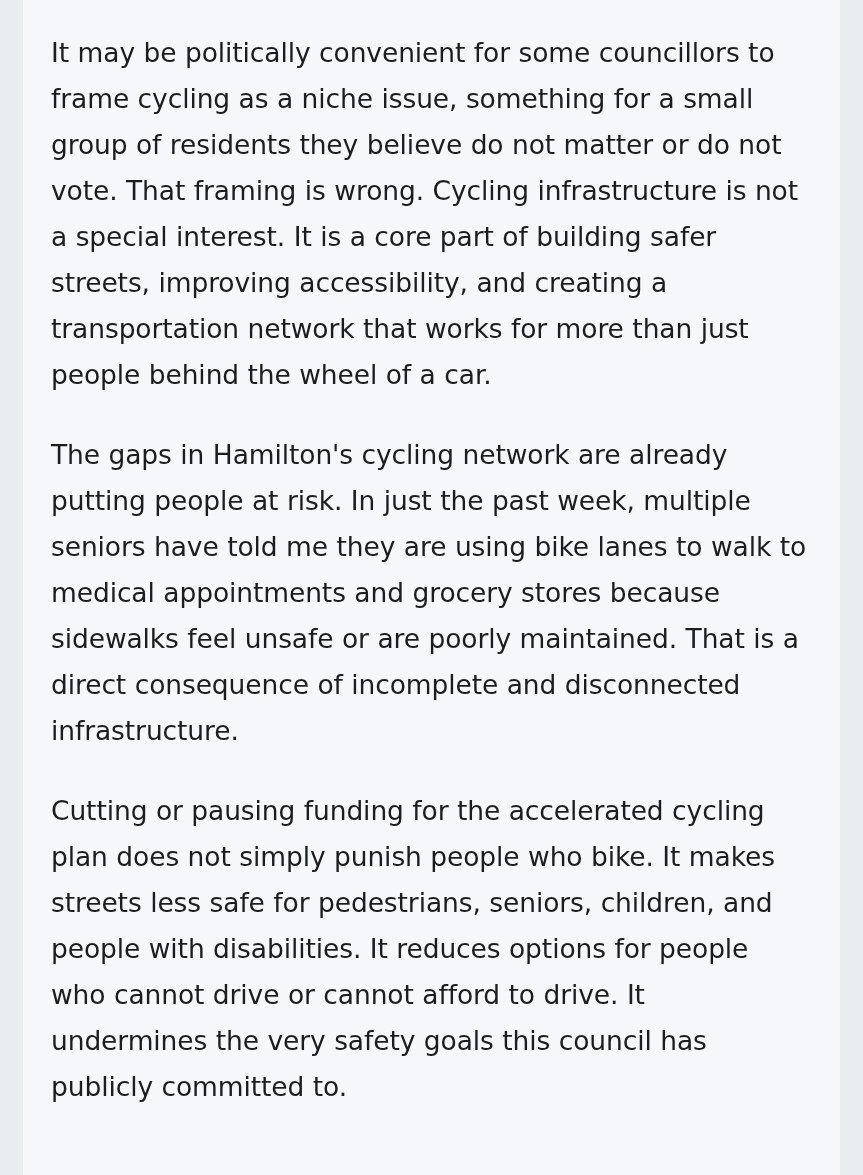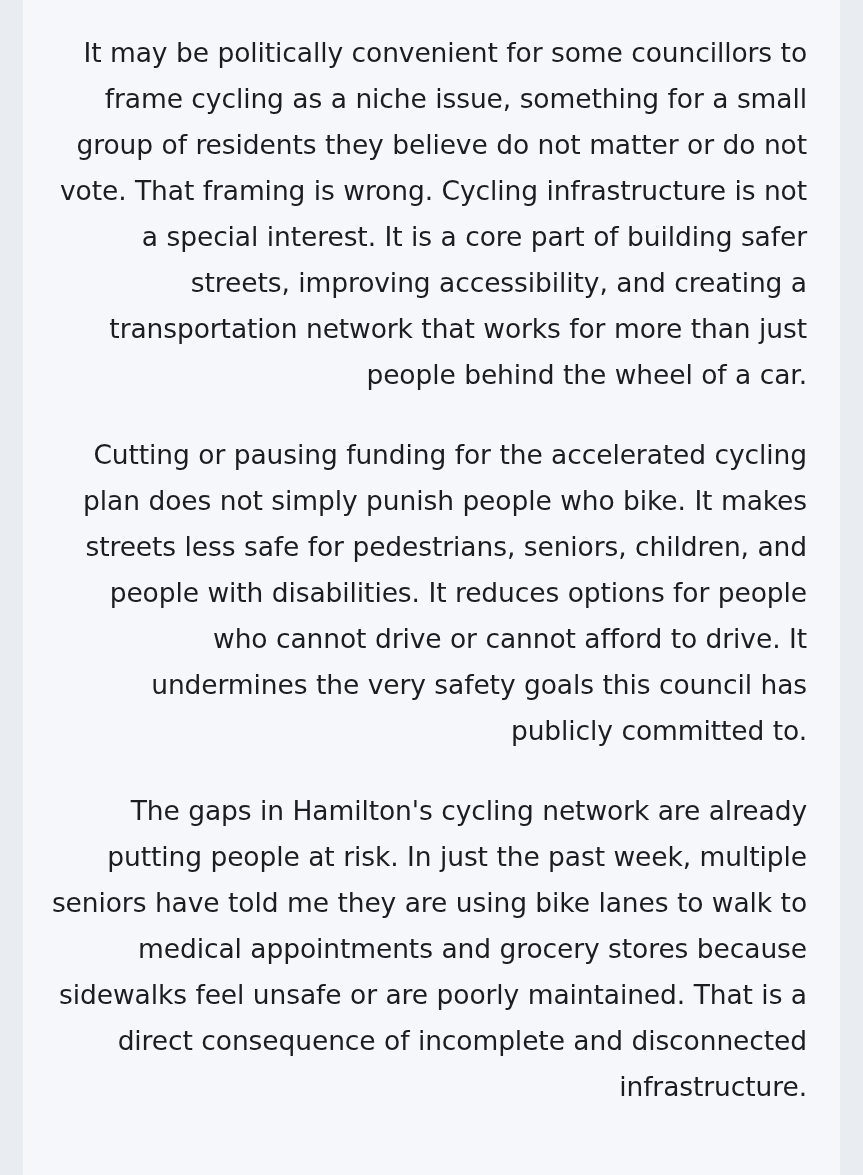--- a/index.html
+++ b/index.html
@@ -18,21 +18,20 @@
     left: 23px;
     top: 0;
     width: 817px;
     height: 1175px;
     background: #f5f7fa;
     box-sizing: border-box;
     padding: 30px 33px 0 28px;
   }
   .doc-body {
     margin: 0;
-    text-align: right;
   }
   .para {
     margin: 0 0 34px 0;
     font-size: 26.5px;
     line-height: 46px;
     color: #1b1d20;
     letter-spacing: -0.1px;
     word-spacing: 0.2px;
   }
   .para:last-child {
@@ -56,18 +55,18 @@
   }
 </style>
 </head>
 <body>
 
 <div class="edge-left"></div>
 
 <div class="page">
   <div class="doc-body">
     <p class="para">It may be politically convenient for some councillors to frame cycling as a niche issue, something for a small group of residents they believe do not matter or do not vote. That framing is wrong. Cycling infrastructure is not a special interest. It is a core part of building safer streets, improving accessibility, and creating a transportation network that works for more than just people behind the wheel of a car.</p>
+    <p class="para">The gaps in Hamilton's cycling network are already putting people at risk. In just the past week, multiple seniors have told me they are using bike lanes to walk to medical appointments and grocery stores because sidewalks feel unsafe or are poorly maintained. That is a direct consequence of incomplete and disconnected infrastructure.</p>
     <p class="para">Cutting or pausing funding for the accelerated cycling plan does not simply punish people who bike. It makes streets less safe for pedestrians, seniors, children, and people with disabilities. It reduces options for people who cannot drive or cannot afford to drive. It undermines the very safety goals this council has publicly committed to.</p>
-    <p class="para">The gaps in Hamilton's cycling network are already putting people at risk. In just the past week, multiple seniors have told me they are using bike lanes to walk to medical appointments and grocery stores because sidewalks feel unsafe or are poorly maintained. That is a direct consequence of incomplete and disconnected infrastructure.</p>
   </div>
 </div>
 
 <div class="edge-right"></div>
 
 </body></html>

